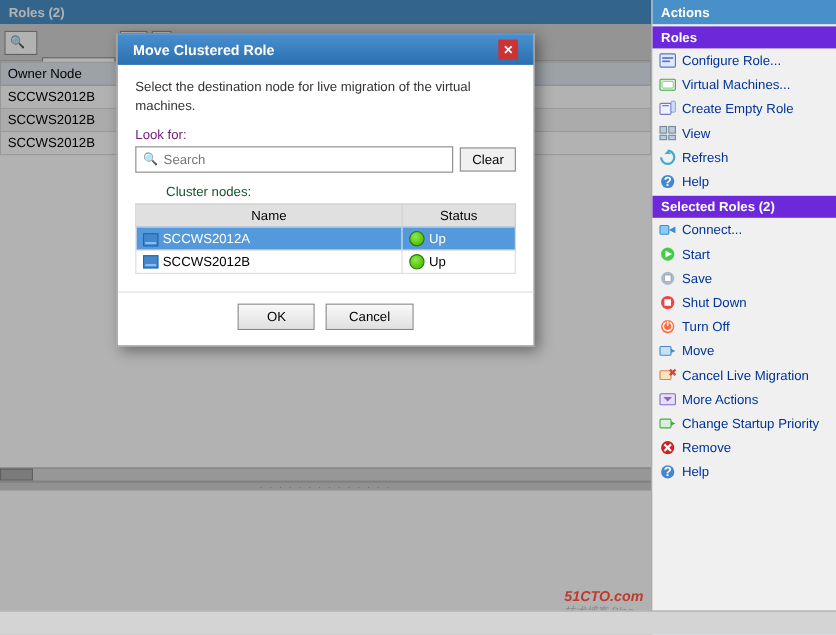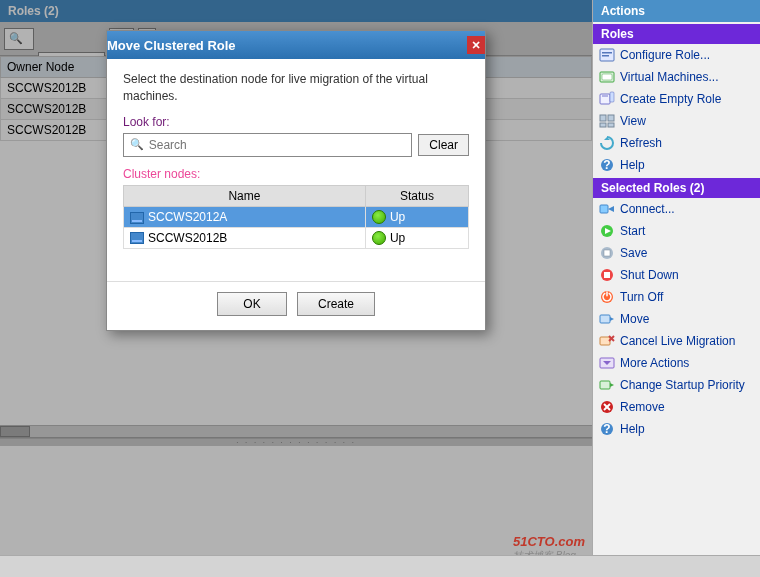--- a/index.html
+++ b/index.html
@@ -165,21 +165,21 @@
     }
     .modal {
       background: white;
       border: 1px solid #888;
       box-shadow: 4px 4px 12px rgba(0,0,0,0.4);
       width: 380px;
     }
     .modal-titlebar {
       background: linear-gradient(to bottom, #4a90d0, #2a70b0);
       color: white;
-      padding: 5px 0;
+      padding: 5px 14px;
       display: flex;
       align-items: center;
       justify-content: space-between;
     }
     .modal-title-text {
       font-size: 13px;
       font-weight: bold;
     }
     .modal-close-btn {
       background: #cc3333;
@@ -230,22 +230,23 @@
       color: #999;
     }
     .clear-btn {
       border: 1px solid #888;
       background: #f0f0f0;
       padding: 3px 10px;
       cursor: pointer;
       font-size: 12px;
     }
     .cluster-nodes-label {
-      color: #ec4899;
+      color: #14532d;
       margin-bottom: 4px;
+      margin-left: 28px;
     }
     .nodes-table {
       width: 100%;
       border-collapse: collapse;
     }
     .nodes-table th {
       background: #e0e0e0;
       border: 1px solid #ccc;
       padding: 3px 6px;
       text-align: center;
@@ -290,21 +291,21 @@
       right: 1px;
       height: 2px;
       background: #88bbff;
     }
     .modal-footer {
       display: flex;
       justify-content: center;
       gap: 10px;
       padding: 10px 16px 14px;
       border-top: 1px solid #ddd;
-      margin-top: 20px;
+      margin-top: 4px;
     }
     .modal-btn {
       border: 1px solid #888;
       background: linear-gradient(to bottom, #f8f8f8, #e0e0e0);
       padding: 4px 20px;
       cursor: pointer;
       font-size: 12px;
       min-width: 70px;
     }
 
@@ -639,21 +640,21 @@
         <span>Up</span>
       </div>
     </td>
   </tr>
             </tbody>
         </table>
       </div>
 
       <div class="modal-footer">
         <button class="modal-btn">OK</button>
-        <button class="modal-btn">Create</button>
+        <button class="modal-btn">Cancel</button>
       </div>
     </div>
   </div>
 
   <div class="watermark">
     <div style="font-size:13px;font-weight:bold;color:#c0392b;">51CTO.com</div>
     <div style="font-size:10px;color:#888;">技术博客  Blog</div>
   </div>
 
   <div class="bottom-status-bar"></div>

